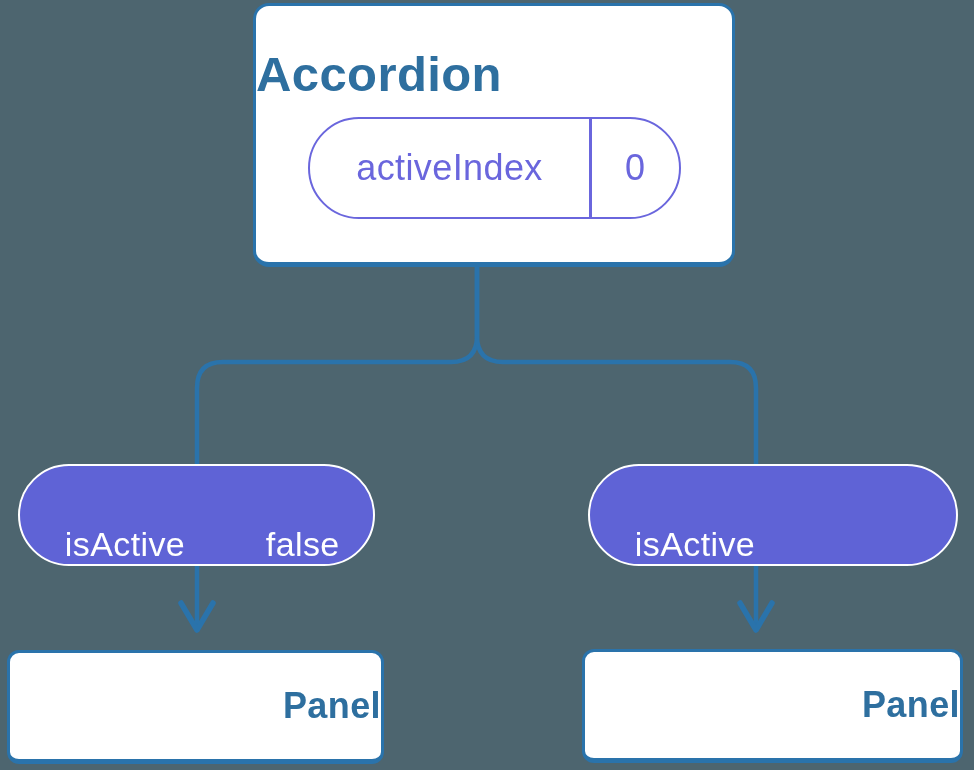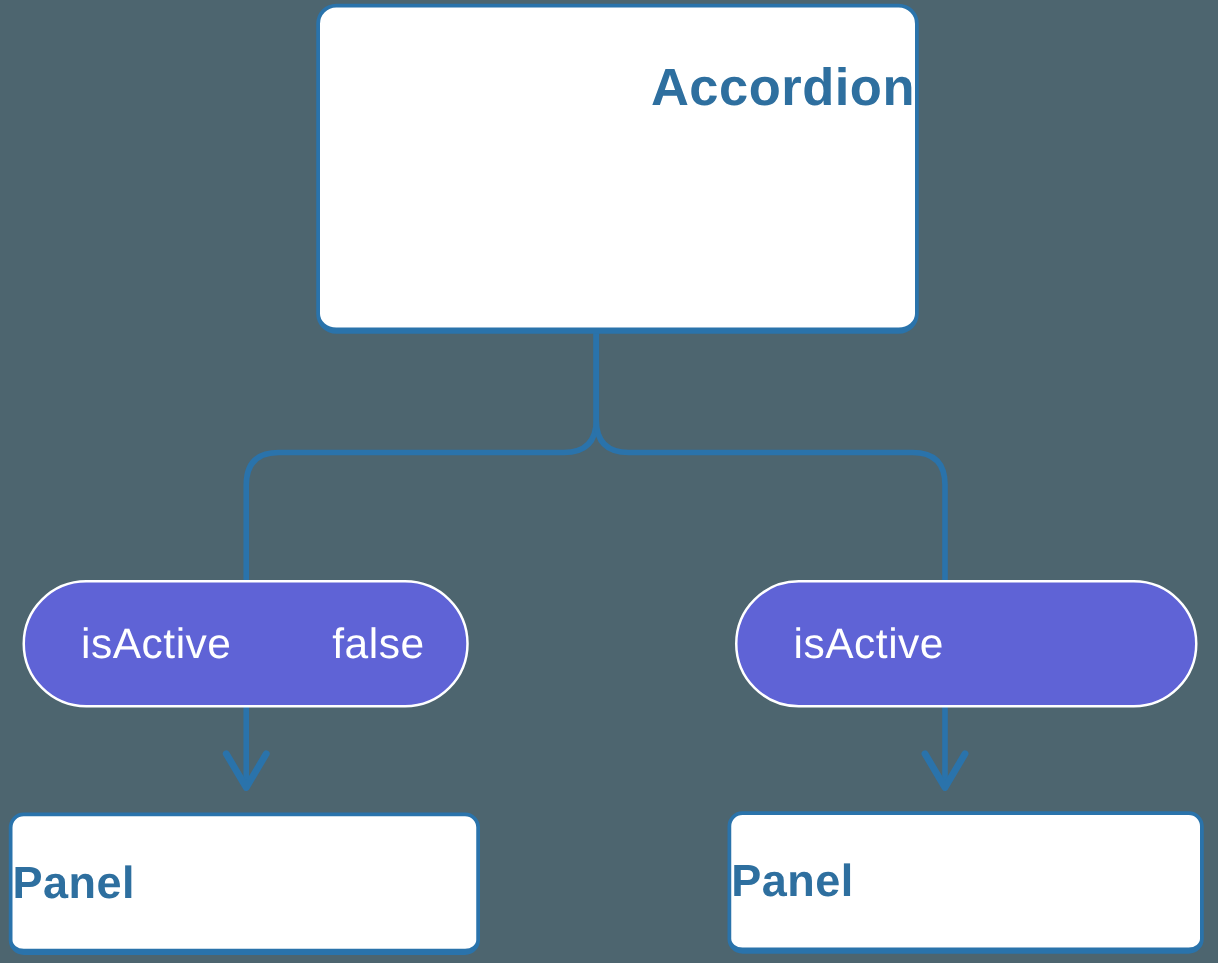--- a/index.html
+++ b/index.html
@@ -28,22 +28,22 @@
     background:var(--node-bg);
     border:3px solid var(--line-blue);
     border-bottom-width:5px;
   }
   .accordion-node{
     left:253px;top:3px;width:482px;height:264px;
     border-radius:16px;
   }
   .node-title{
     position:absolute;left:0;right:0;top:40px;
-    text-align:right;
-    font-size:42px;font-weight:600;letter-spacing:.4px;
+    text-align:left;
+    font-size:49px;font-weight:600;letter-spacing:.4px;
     color:var(--text-blue);
   }
   .state-pill{
     position:absolute;left:52px;top:111px;
     width:373px;height:102px;
     border:2.5px solid var(--purple-line);
     border-radius:999px;
     display:flex;align-items:stretch;
     color:var(--purple-line);
     font-size:36px;letter-spacing:.4px;
@@ -54,37 +54,37 @@
   .state-pill .pill-divider{flex:0 0 2.5px;background:var(--purple-line);}
   .state-pill .pill-value{
     flex:1;display:flex;align-items:center;justify-content:center;
   }
 
   .prop-pill{
     position:absolute;height:102px;
     background:var(--purple-fill);
     border:2.5px solid var(--pill-text-light);
     border-radius:999px;
-    display:flex;align-items:center;
+    display:flex;align-items:flex-end;
     color:var(--pill-text-light);
     font-size:34px;letter-spacing:.4px;
   }
   .prop-pill .pill-key{
     flex:0 0 210px;display:flex;align-items:center;justify-content:center;
   }
   .prop-pill .pill-divider{flex:0 0 2.5px;background:var(--pill-text-light);}
   .prop-pill .pill-value{
     flex:1;display:flex;align-items:center;justify-content:center;
   }
   .prop-pill.left{left:18px;top:464px;width:357px;}
   .prop-pill.right{left:588px;top:464px;width:370px;}
 
   .panel-node{
     border-radius:12px;
-    display:flex;align-items:center;justify-content:flex-start;
+    display:flex;align-items:center;justify-content:flex-end;
   }
   .panel-node.left{left:7px;top:650px;width:377px;height:114px;}
   .panel-node.right{left:582px;top:649px;width:381px;height:114px;}
   .panel-label{
     font-size:36px;font-weight:600;letter-spacing:.4px;
     color:var(--text-blue);
   }
 </style>
 </head>
 <body>
@@ -93,20 +93,25 @@
 
   <svg class="connectors" viewBox="0 0 974 770">
     <path class="branch" d="M477,262 L477,336 Q477,362 451,362 L223,362 Q197,362 197,388 L197,626"></path>
     <path class="branch" d="M477,262 L477,336 Q477,362 503,362 L730,362 Q756,362 756,388 L756,626"></path>
     <path class="arrowhead" d="M181,603 L197,630 L213,603"></path>
     <path class="arrowhead" d="M740,603 L756,630 L772,603"></path>
   </svg>
 
   <div class="node accordion-node">
     <div class="node-title">Accordion</div>
+    <div class="state-pill">
+      <span class="pill-key">activeIndex</span>
+      <span class="pill-divider"></span>
+      <span class="pill-value">0</span>
+    </div>
   </div>
 
   <div class="prop-pill left">
     <span class="pill-key">isActive</span>
     <span class="pill-divider"></span>
     <span class="pill-value">false</span>
   </div>
 
   <div class="prop-pill right">
     <span class="pill-key">isActive</span>

